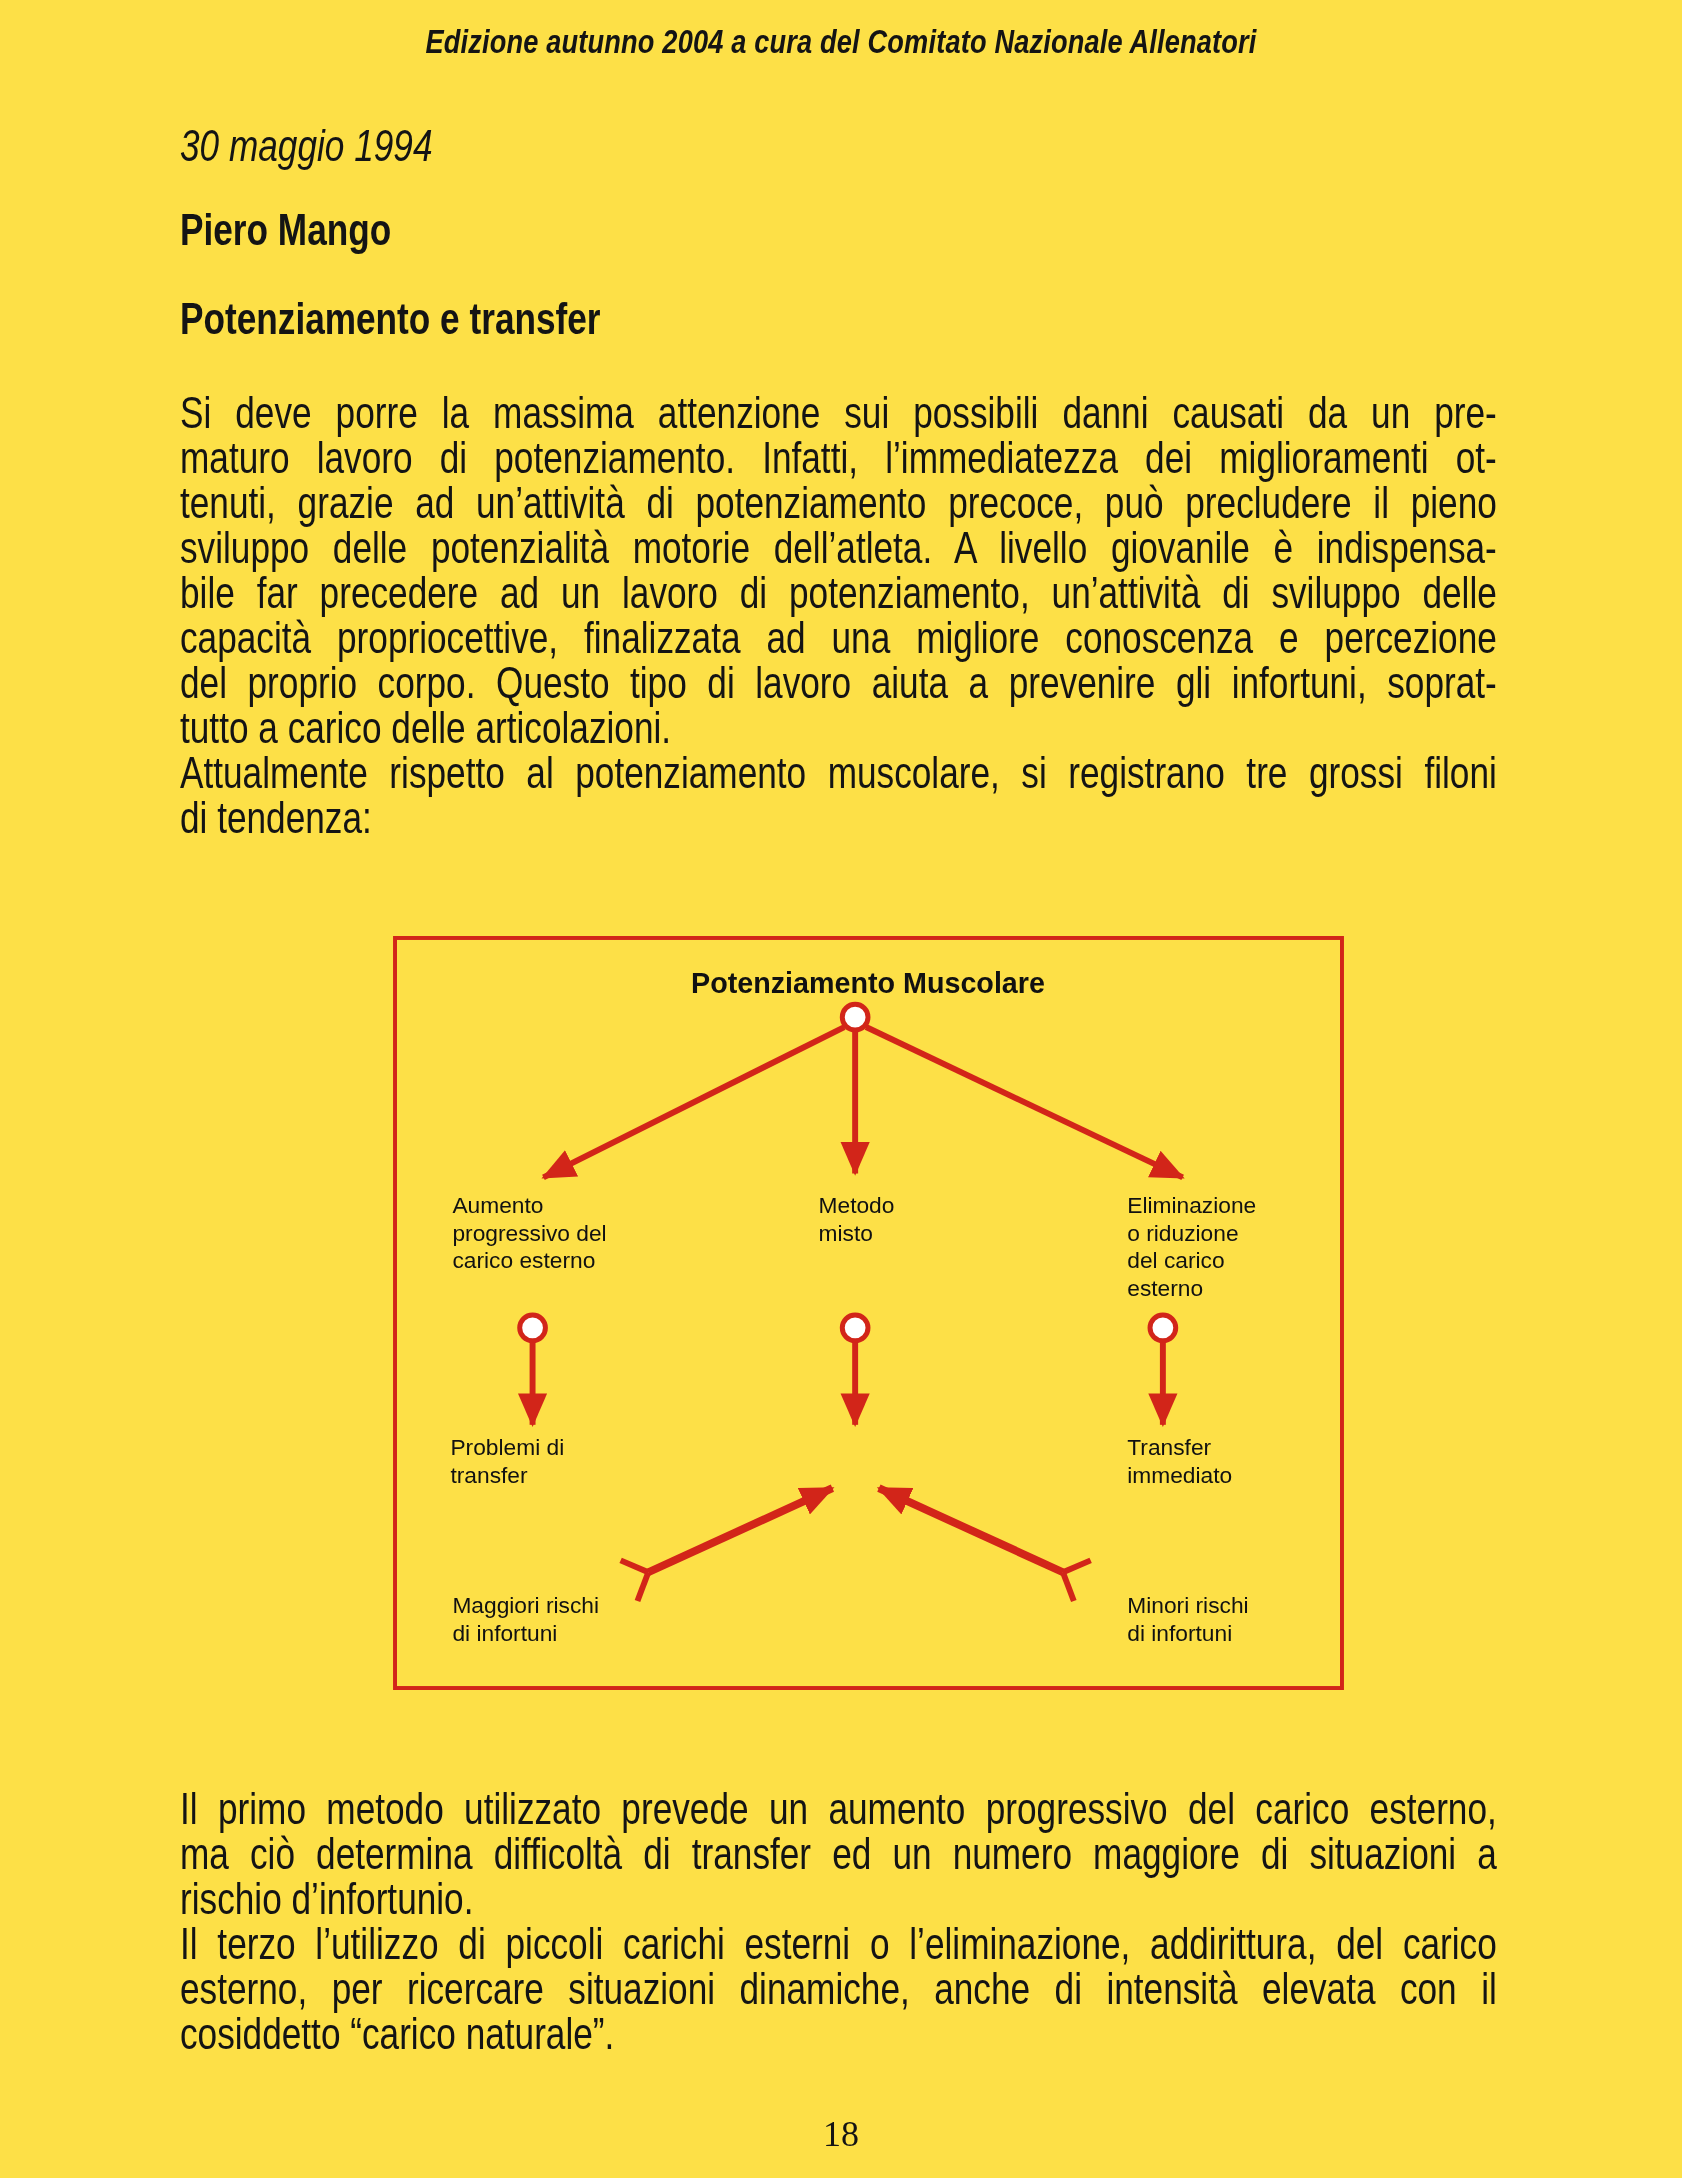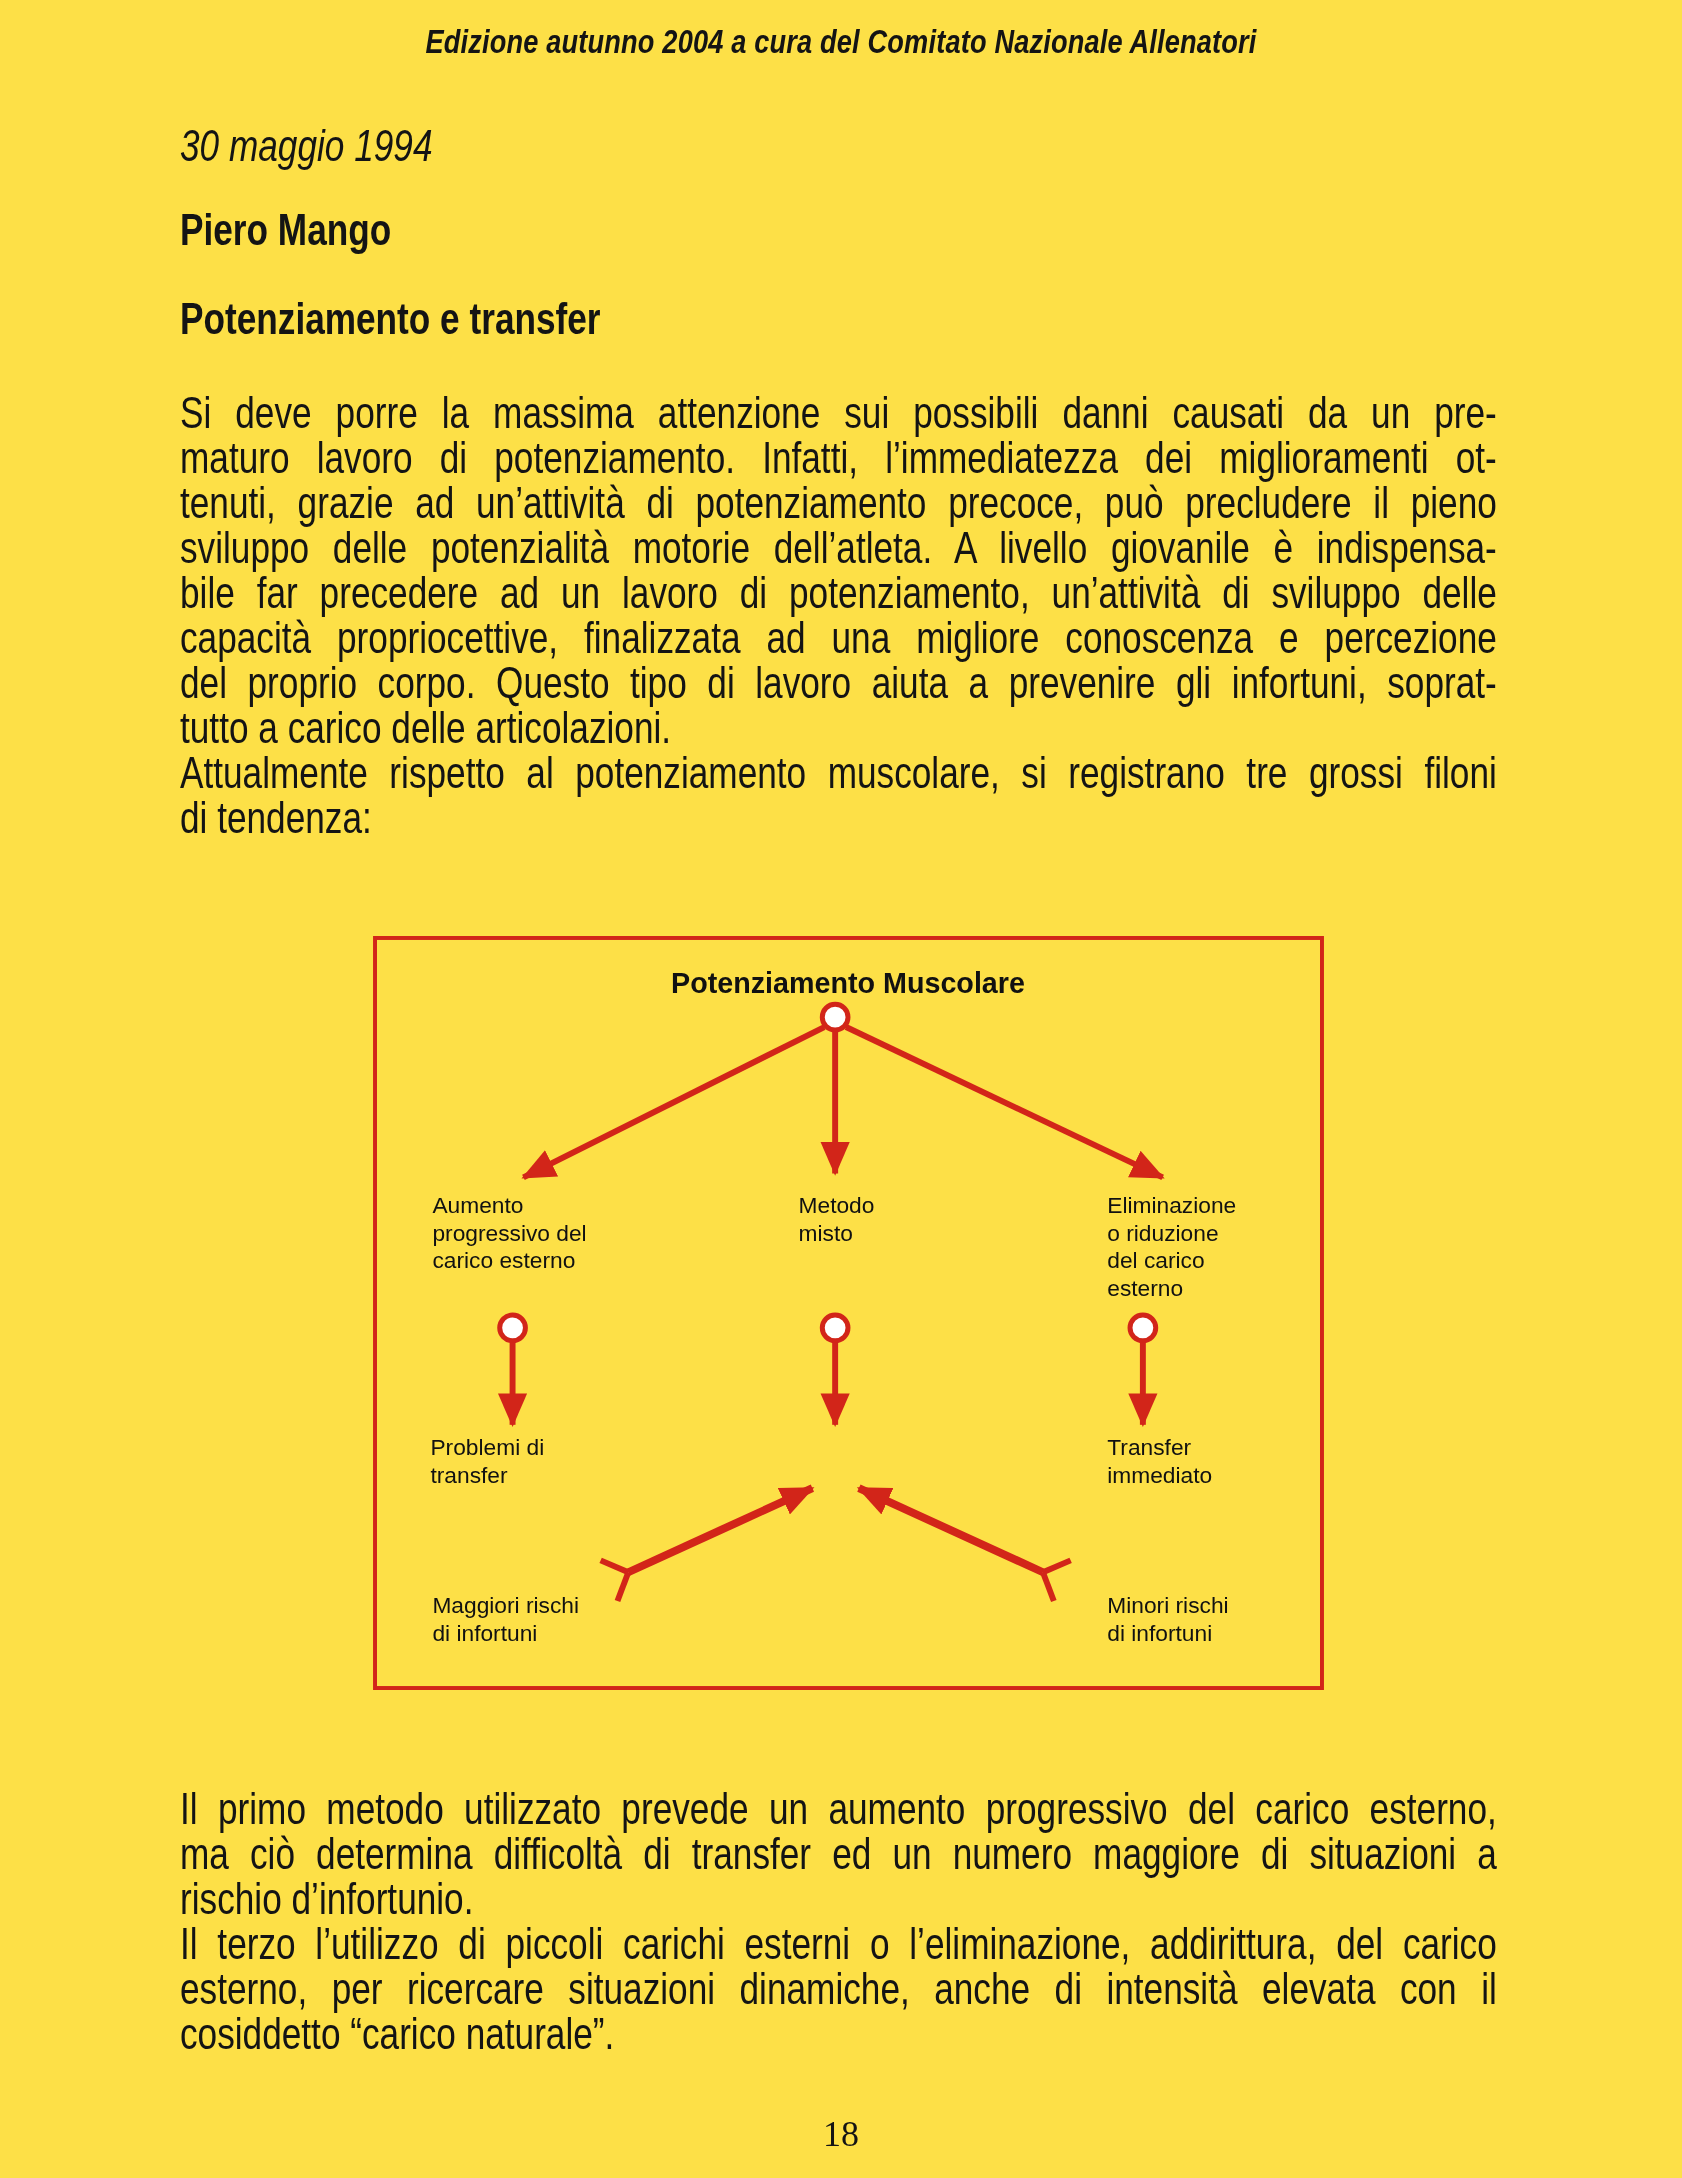--- a/index.html
+++ b/index.html
@@ -34,21 +34,21 @@
   .bodyblock{
     position:absolute; left:180px; width:1646px;
     font-size:44px; line-height:45px; letter-spacing:0;
   }
   .p1{ top:390px; }
   .p2{ top:1786px; }
   .line{ text-align:justify; text-align-last:justify; white-space:normal; }
   .line.plain{ text-align-last:left; }
 
   .diagram{
-    position:absolute; left:361px; top:936px; width:951px; height:754px;padding-left:12px;
+    position:absolute; left:381px; top:936px; width:951px; height:754px;padding-left:12px;
   }
   .dg text{
     font-family:"Liberation Sans", sans-serif; font-size:23px; fill:#111;
   }
   .dg text.dg-title{ font-size:29px; font-weight:bold; }
   .dg .frame{ fill:none; stroke:var(--accent); stroke-width:4; }
   .dg line{ stroke:var(--accent); }
   .dg circle{ fill:#ffffff; stroke:var(--accent); stroke-width:5; }
   .dg .mk{ fill:var(--accent); stroke:none; }
 

